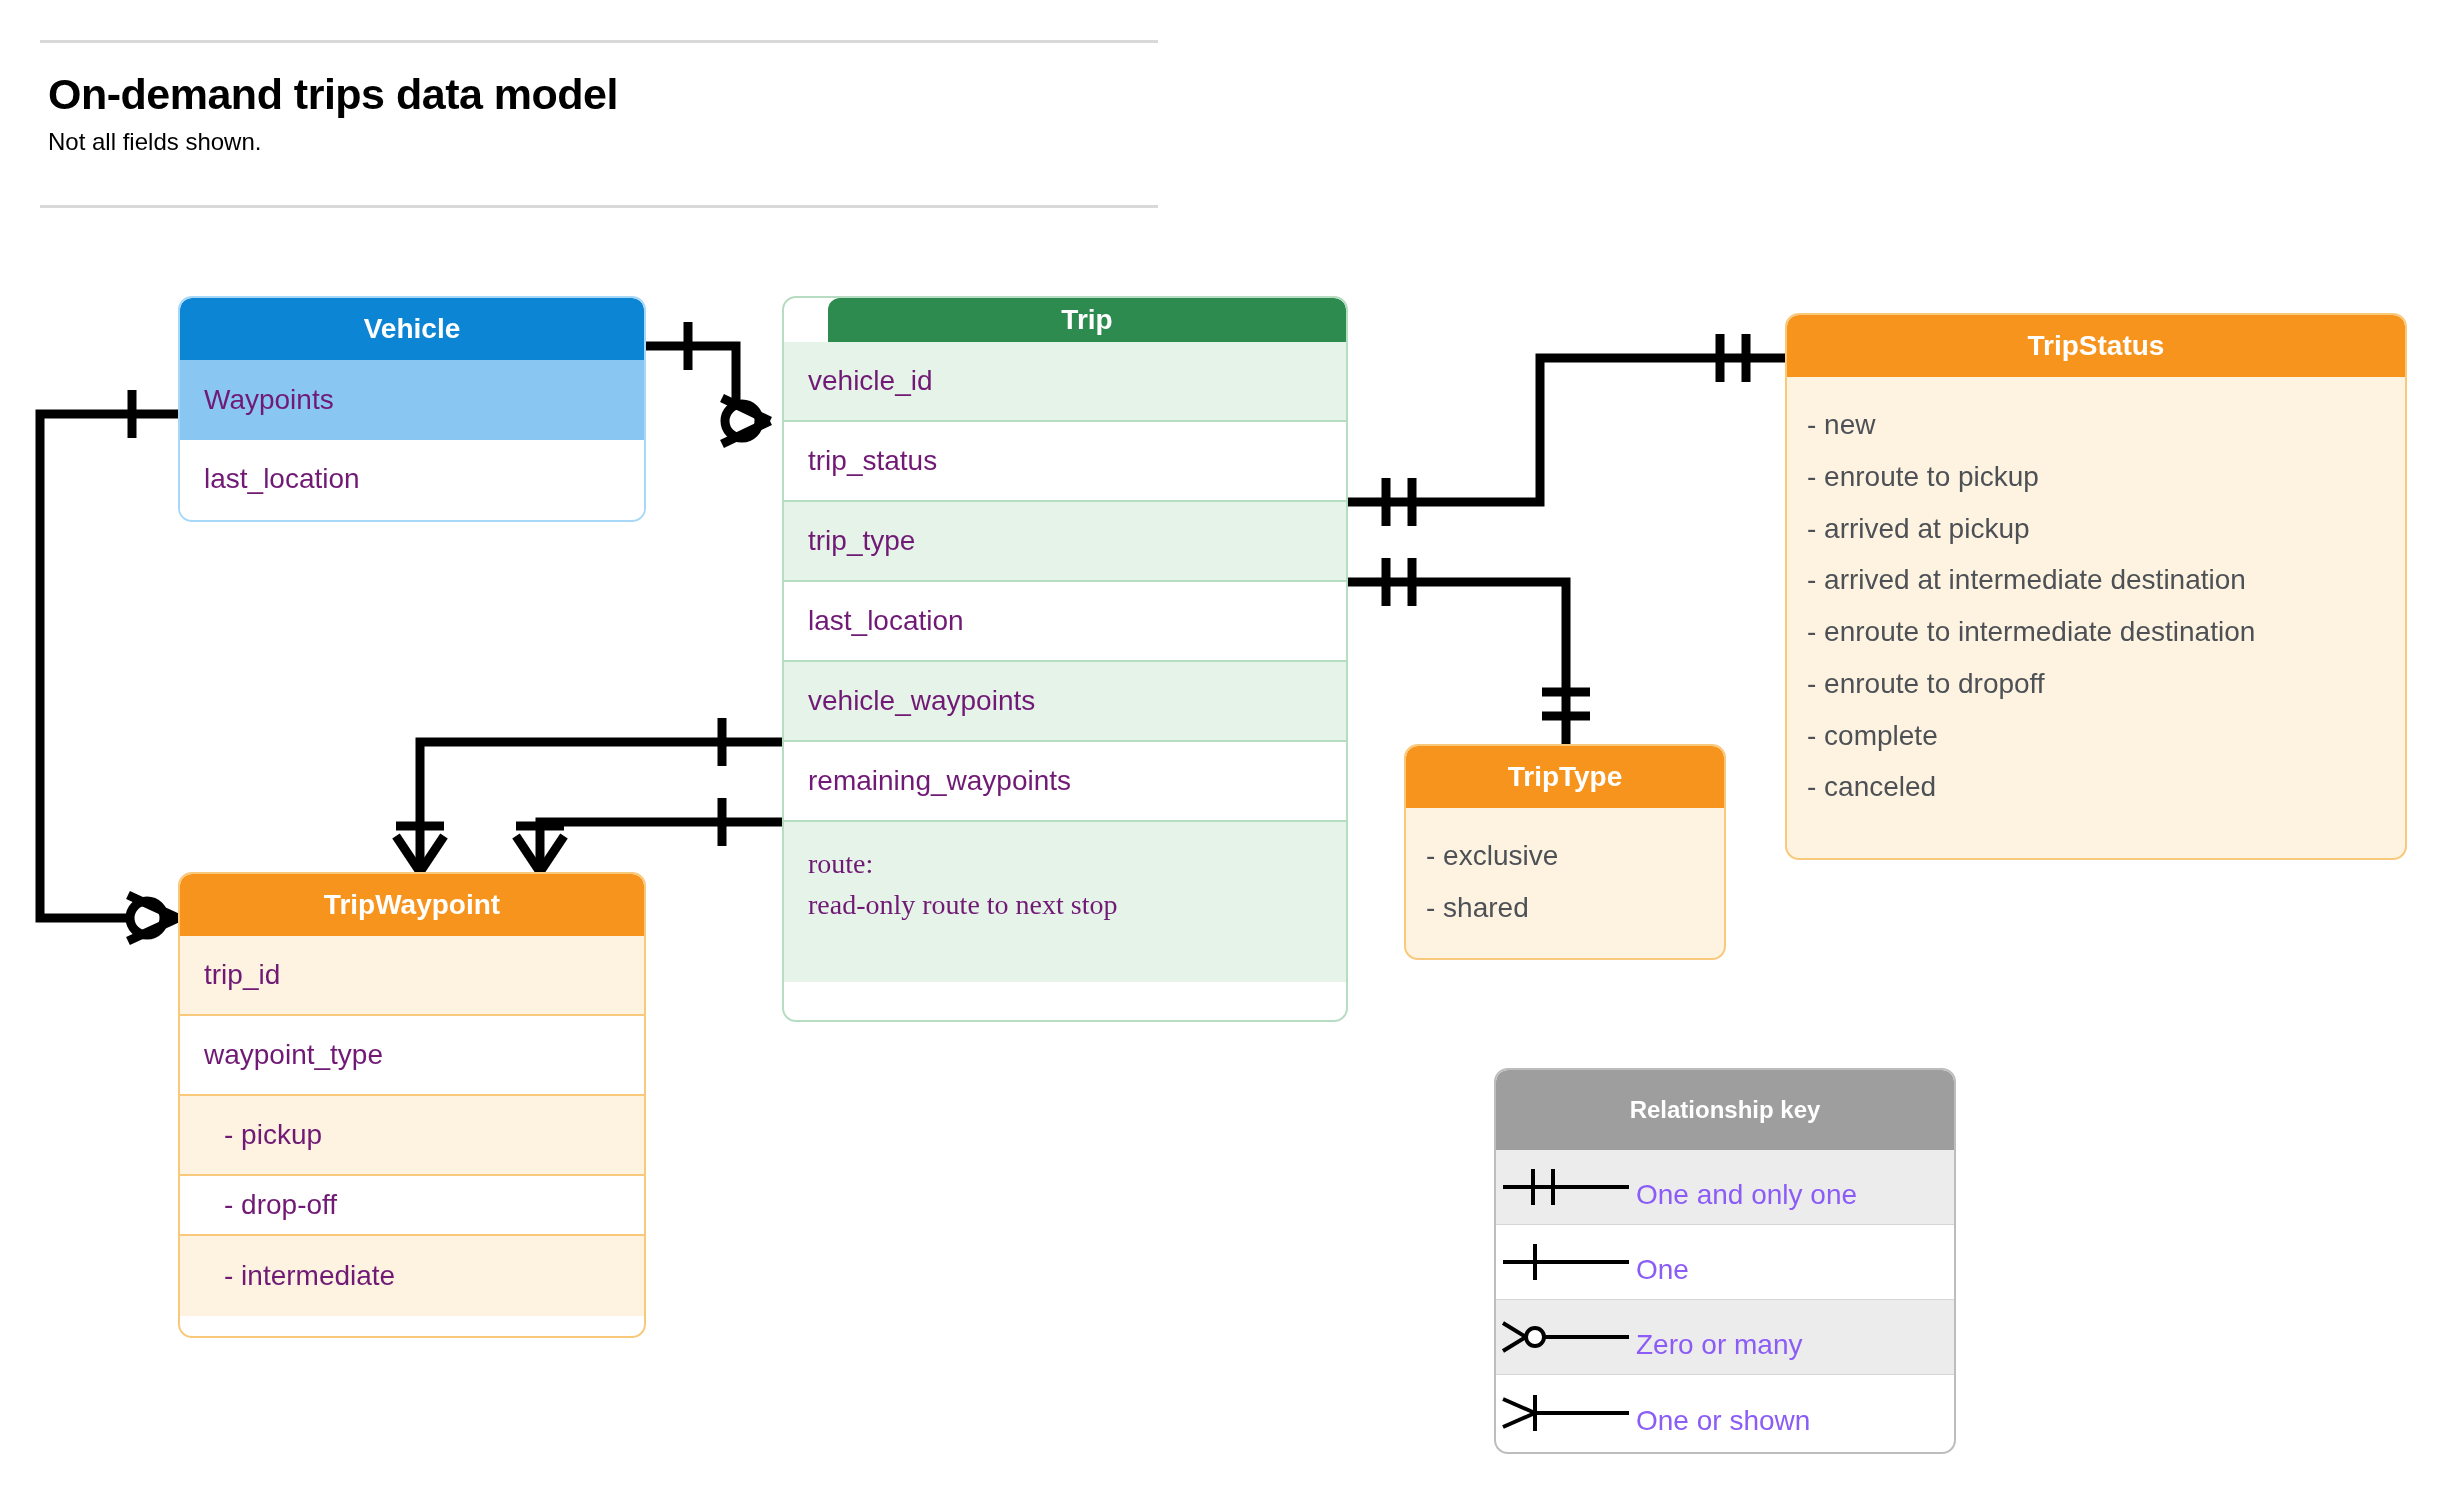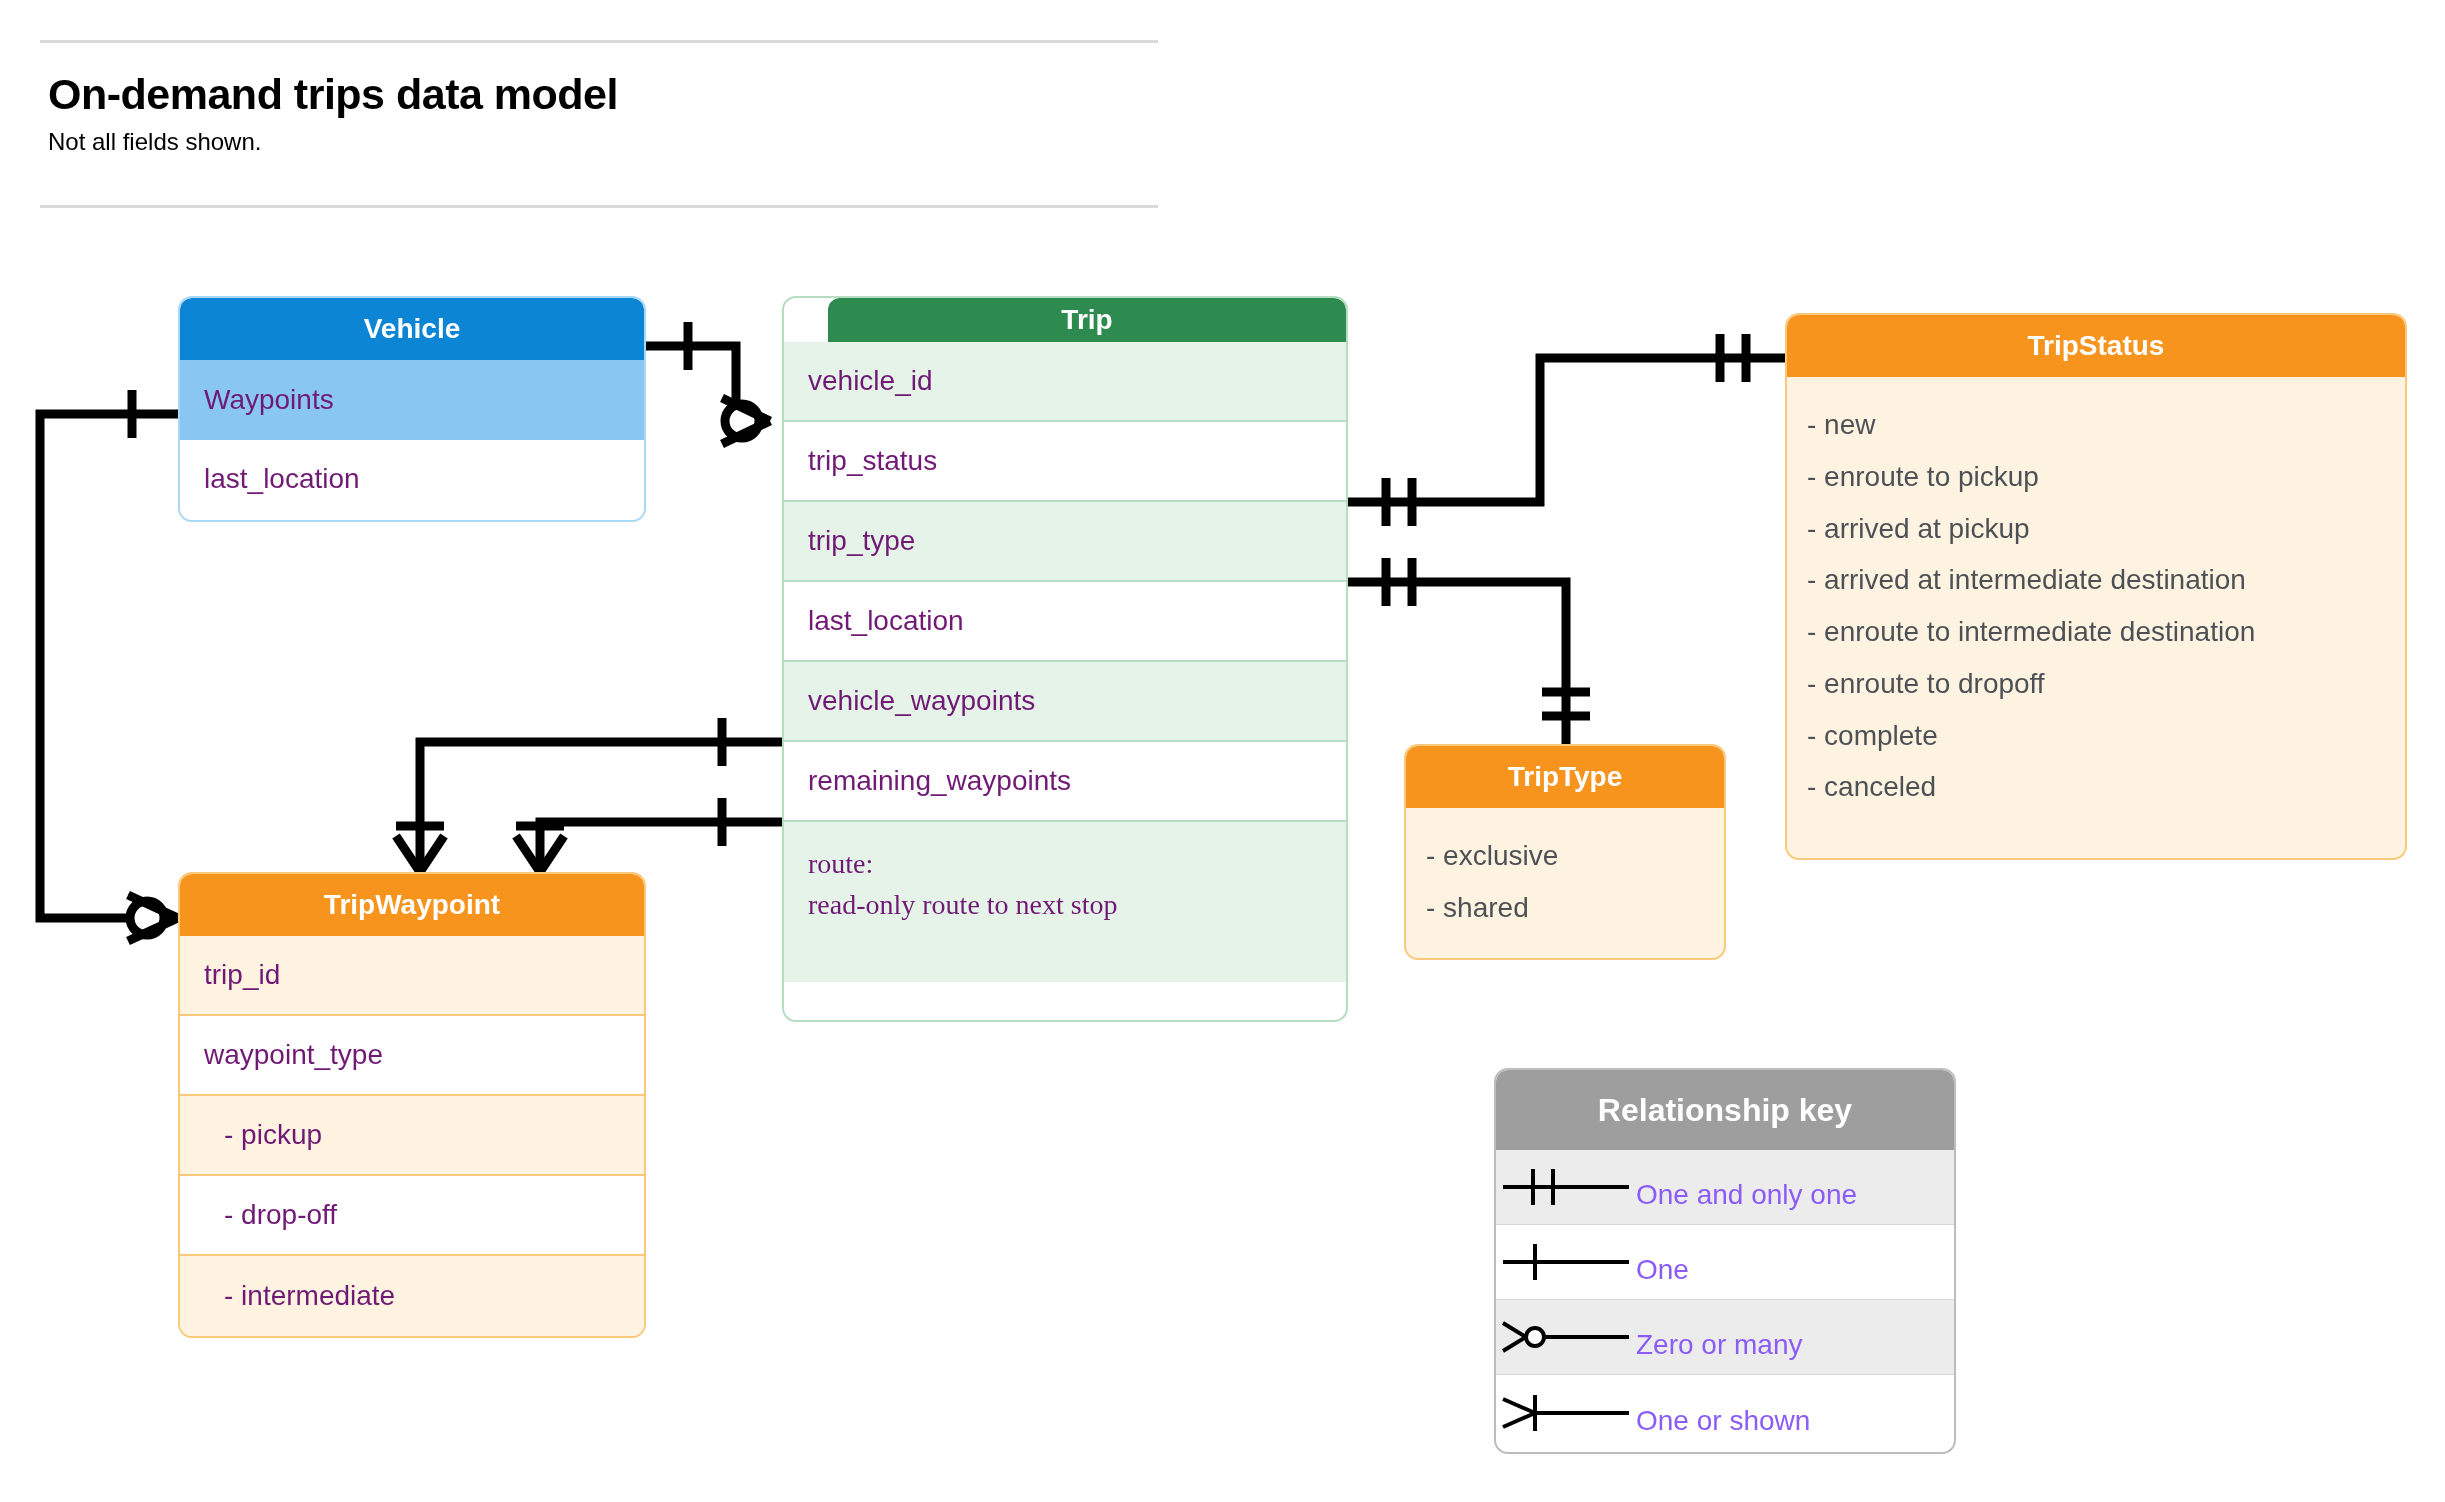--- a/index.html
+++ b/index.html
@@ -124,41 +124,41 @@
   #ent-triptype .entity-body { padding: 22px 0 22px 20px; }
   #ent-triptype .enum-line { padding: 6px 0 6px 0; }
 
   
   #ent-tripwaypoint { left: 178px; top: 872px; width: 468px; height: 466px;
                       border: 2px solid #f9c97b; border-radius: 14px; background: #ffffff; }
   #ent-tripwaypoint .entity-header { background: #f7941e; height: 62px; border-radius: 12px 12px 0 0; }
   #ent-tripwaypoint .f0 { background: #fdf3e0; height: 80px; border-bottom: 2px solid #f9c97b; }
   #ent-tripwaypoint .f1 { background: #ffffff;  height: 80px; border-bottom: 2px solid #f9c97b; }
   #ent-tripwaypoint .f2 { background: #fdf3e0; height: 80px; border-bottom: 2px solid #f9c97b; padding-left: 44px; }
-  #ent-tripwaypoint .f3 { background: #ffffff;  height: 80px; border-bottom: 2px solid #f9c97b; padding-left: 44px; }
+  #ent-tripwaypoint .f3 { background: #ffffff;  height: 60px; border-bottom: 2px solid #f9c97b; padding-left: 44px; }
   #ent-tripwaypoint .f4 { background: #fdf3e0; height: 80px; padding-left: 44px; }
 
   
   #legend {
     position: absolute;
     left: 1494px;
     top: 1068px;
     width: 462px;
     height: 386px;
     box-sizing: border-box;
     border: 2px solid #bdbdbd;
     border-radius: 14px;
     background: #ffffff;
     overflow: hidden;
   }
   #legend-header {
     height: 80px;
     background: #9e9e9e;
     color: #ffffff;
-    font-size: 32px;
+    font-size: 24px;
     font-weight: bold;
     display: flex;
     align-items: center;
     justify-content: center;
     border-radius: 12px 12px 0 0;
   }
   .legend-row {
     box-sizing: border-box;
     height: 75px;
     display: flex;

